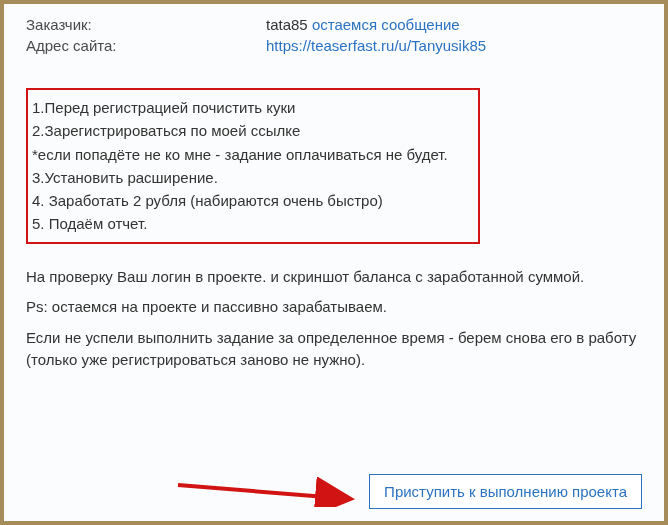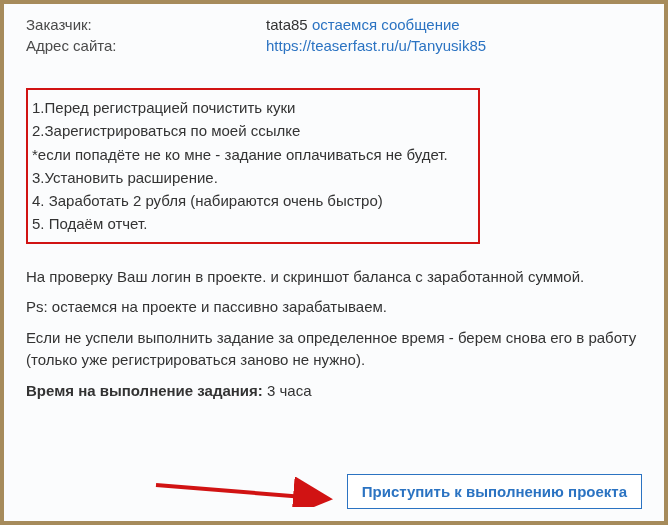--- a/index.html
+++ b/index.html
@@ -66,21 +66,21 @@
   }
   .arrow{
     margin-right:6px;
   }
   .start-btn{
     border:1px solid #2b73c2;
     color:#2b73c2;
     background:#fff;
     padding:8px 14px;
     font-size:15px;
-    font-weight:700;
+    font-weight:400;
     cursor:pointer;
     font-family:inherit;
   }
 </style>
 </head>
 <body>
 
 <div class="panel">
 
   <div class="info-row">
@@ -106,23 +106,20 @@
       <div>2.Зарегистрироваться по моей ссылке</div>
       <div>*если попадёте не ко мне - задание оплачиваться не будет.</div>
       <div>3.Установить расширение.</div>
       <div>4. Заработать 2 рубля (набираются очень быстро)</div>
       <div>5. Подаём отчет.</div>
     </div>
 
     <div class="para">На проверку Ваш логин в проекте. и скриншот баланса с заработанной суммой.</div>
     <div class="para">Ps: остаемся на проекте и пассивно зарабатываем.</div>
     <div class="para">Если не успели выполнить задание за определенное время - берем снова его в работу (только уже регистрироваться заново не нужно).</div>
-    <div class="para">
-      <span class="bold">Время на выполнение задания:</span><span> 3 часа</span>
-    </div>
 
   </div>
 
   <div class="action-row">
     <svg class="arrow" width="190" height="30">
       <defs>
         <marker id="ah" markerWidth="12" markerHeight="12" refX="9" refY="5" orient="auto">
           <path d="M0,0 L10,5 L0,10 Z" fill="#d11313"></path>
         </marker>
       </defs>

